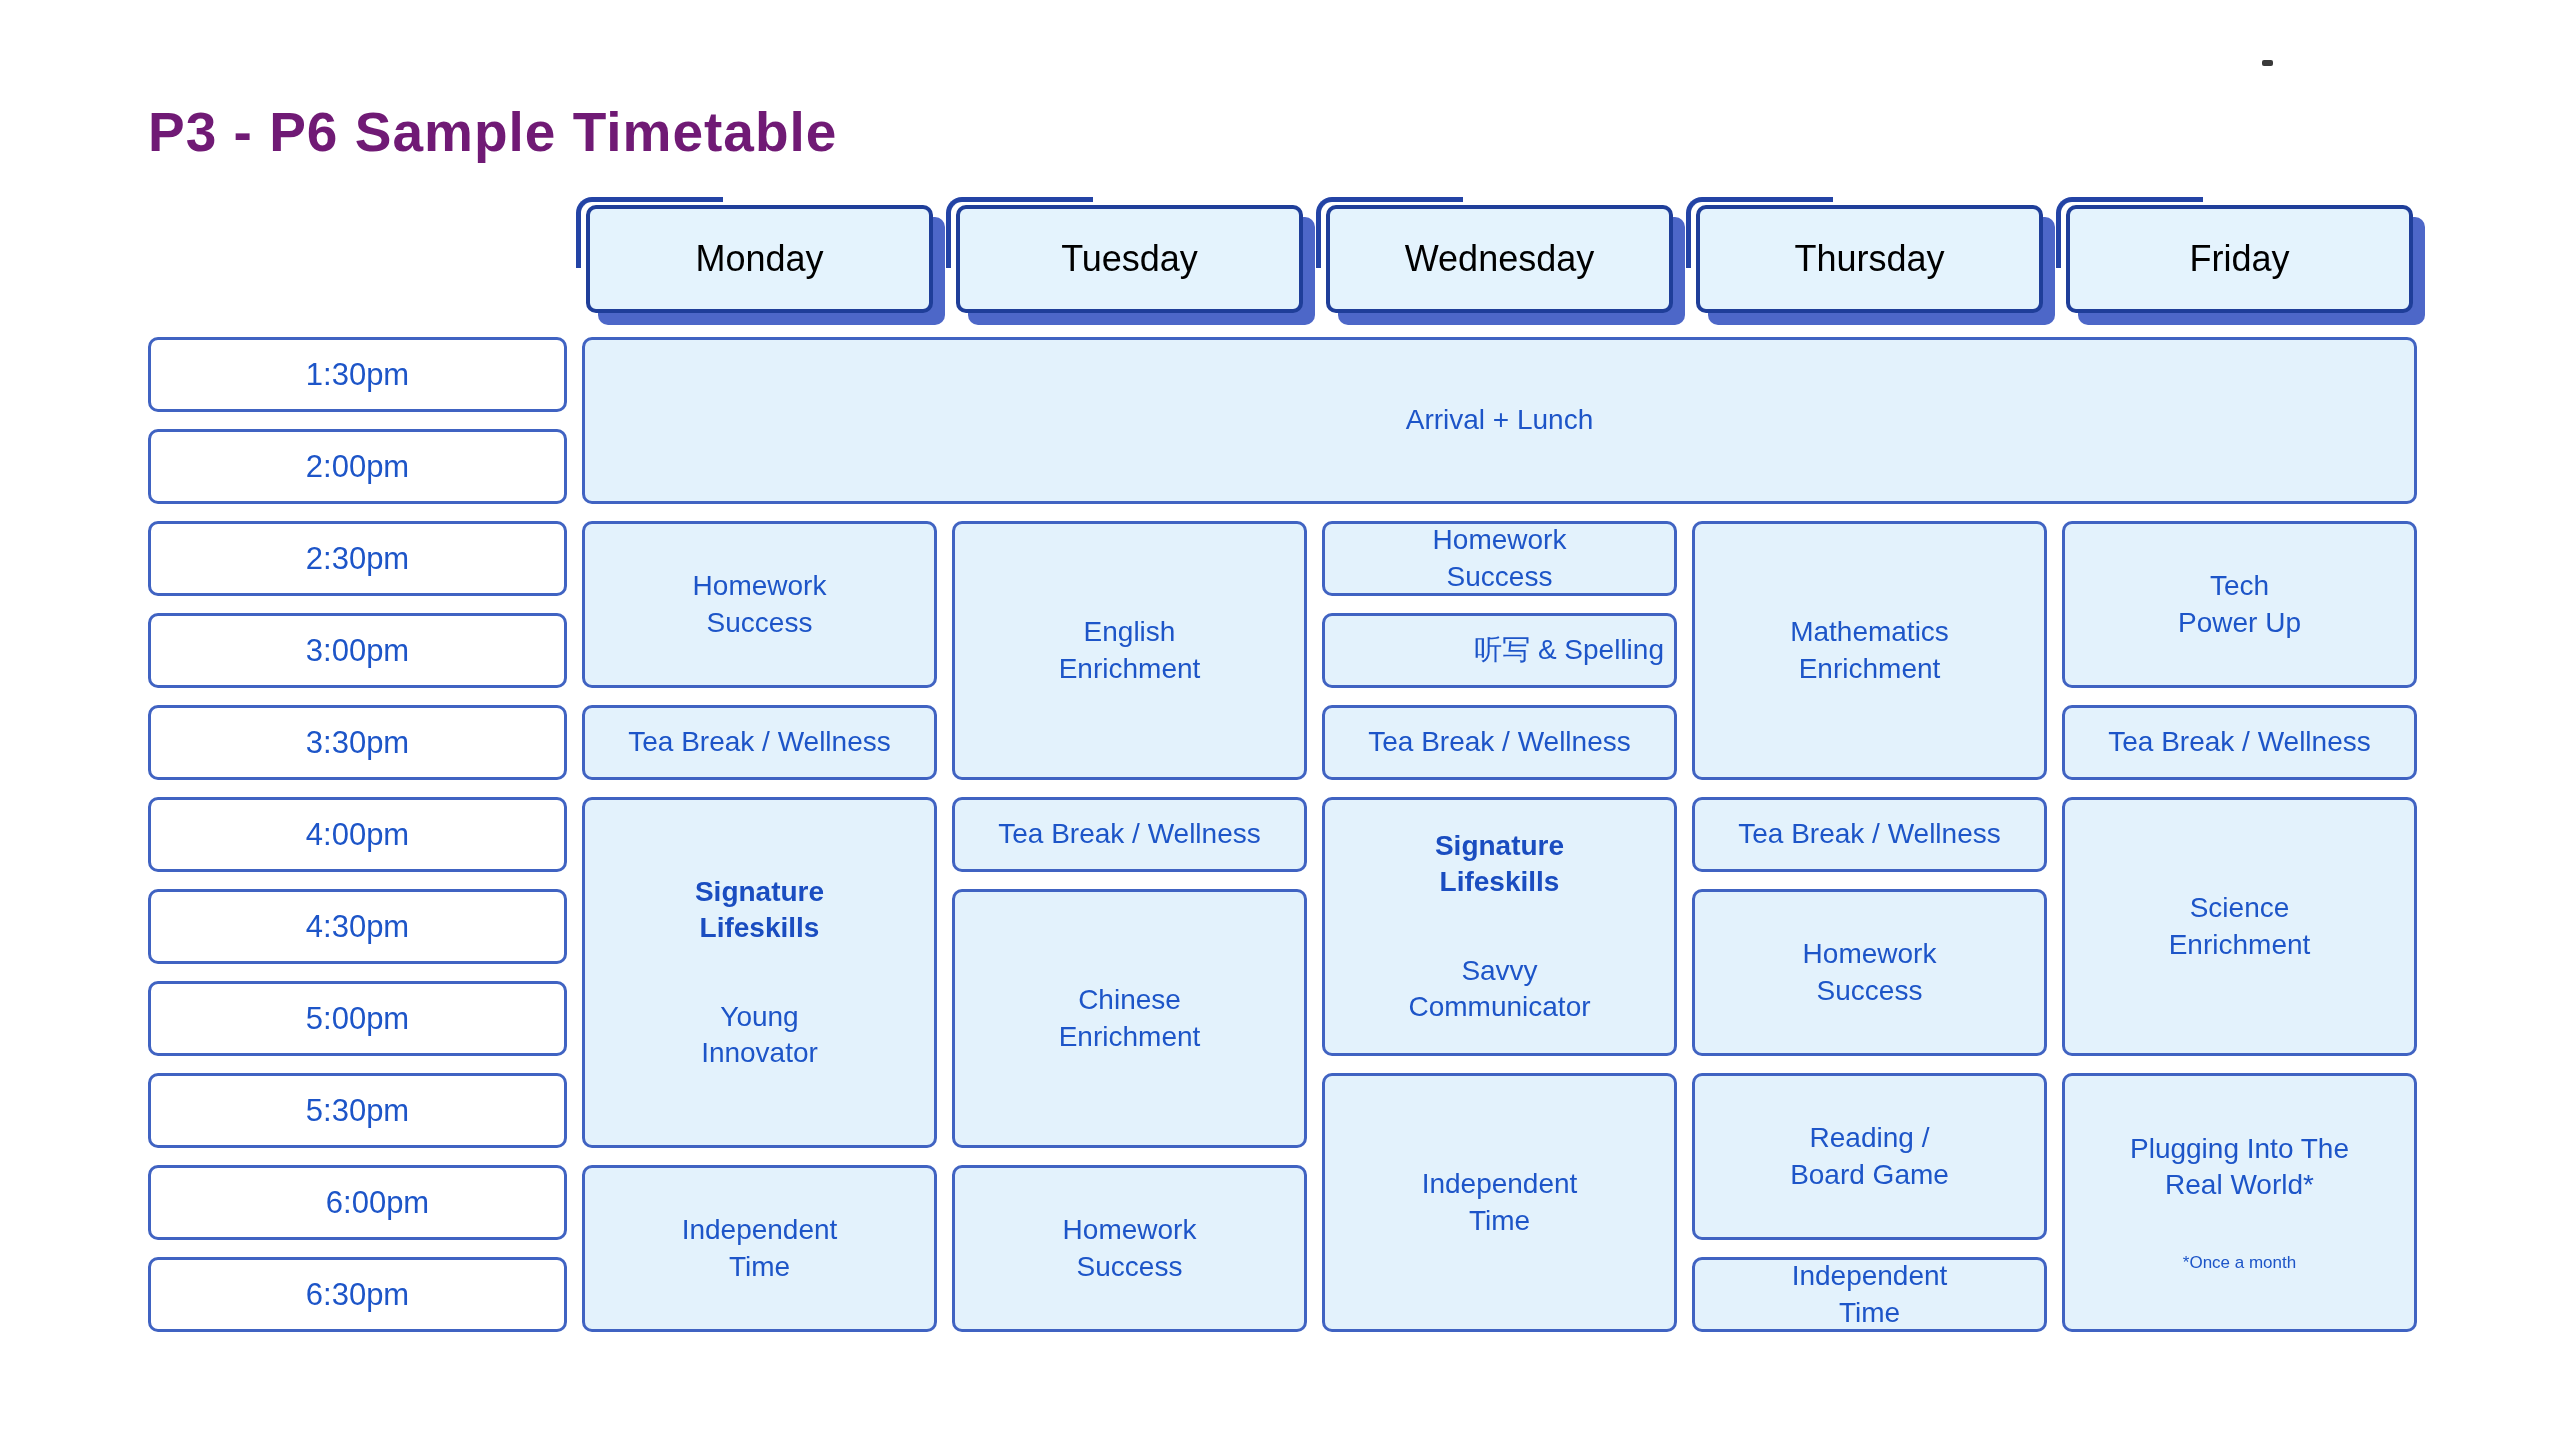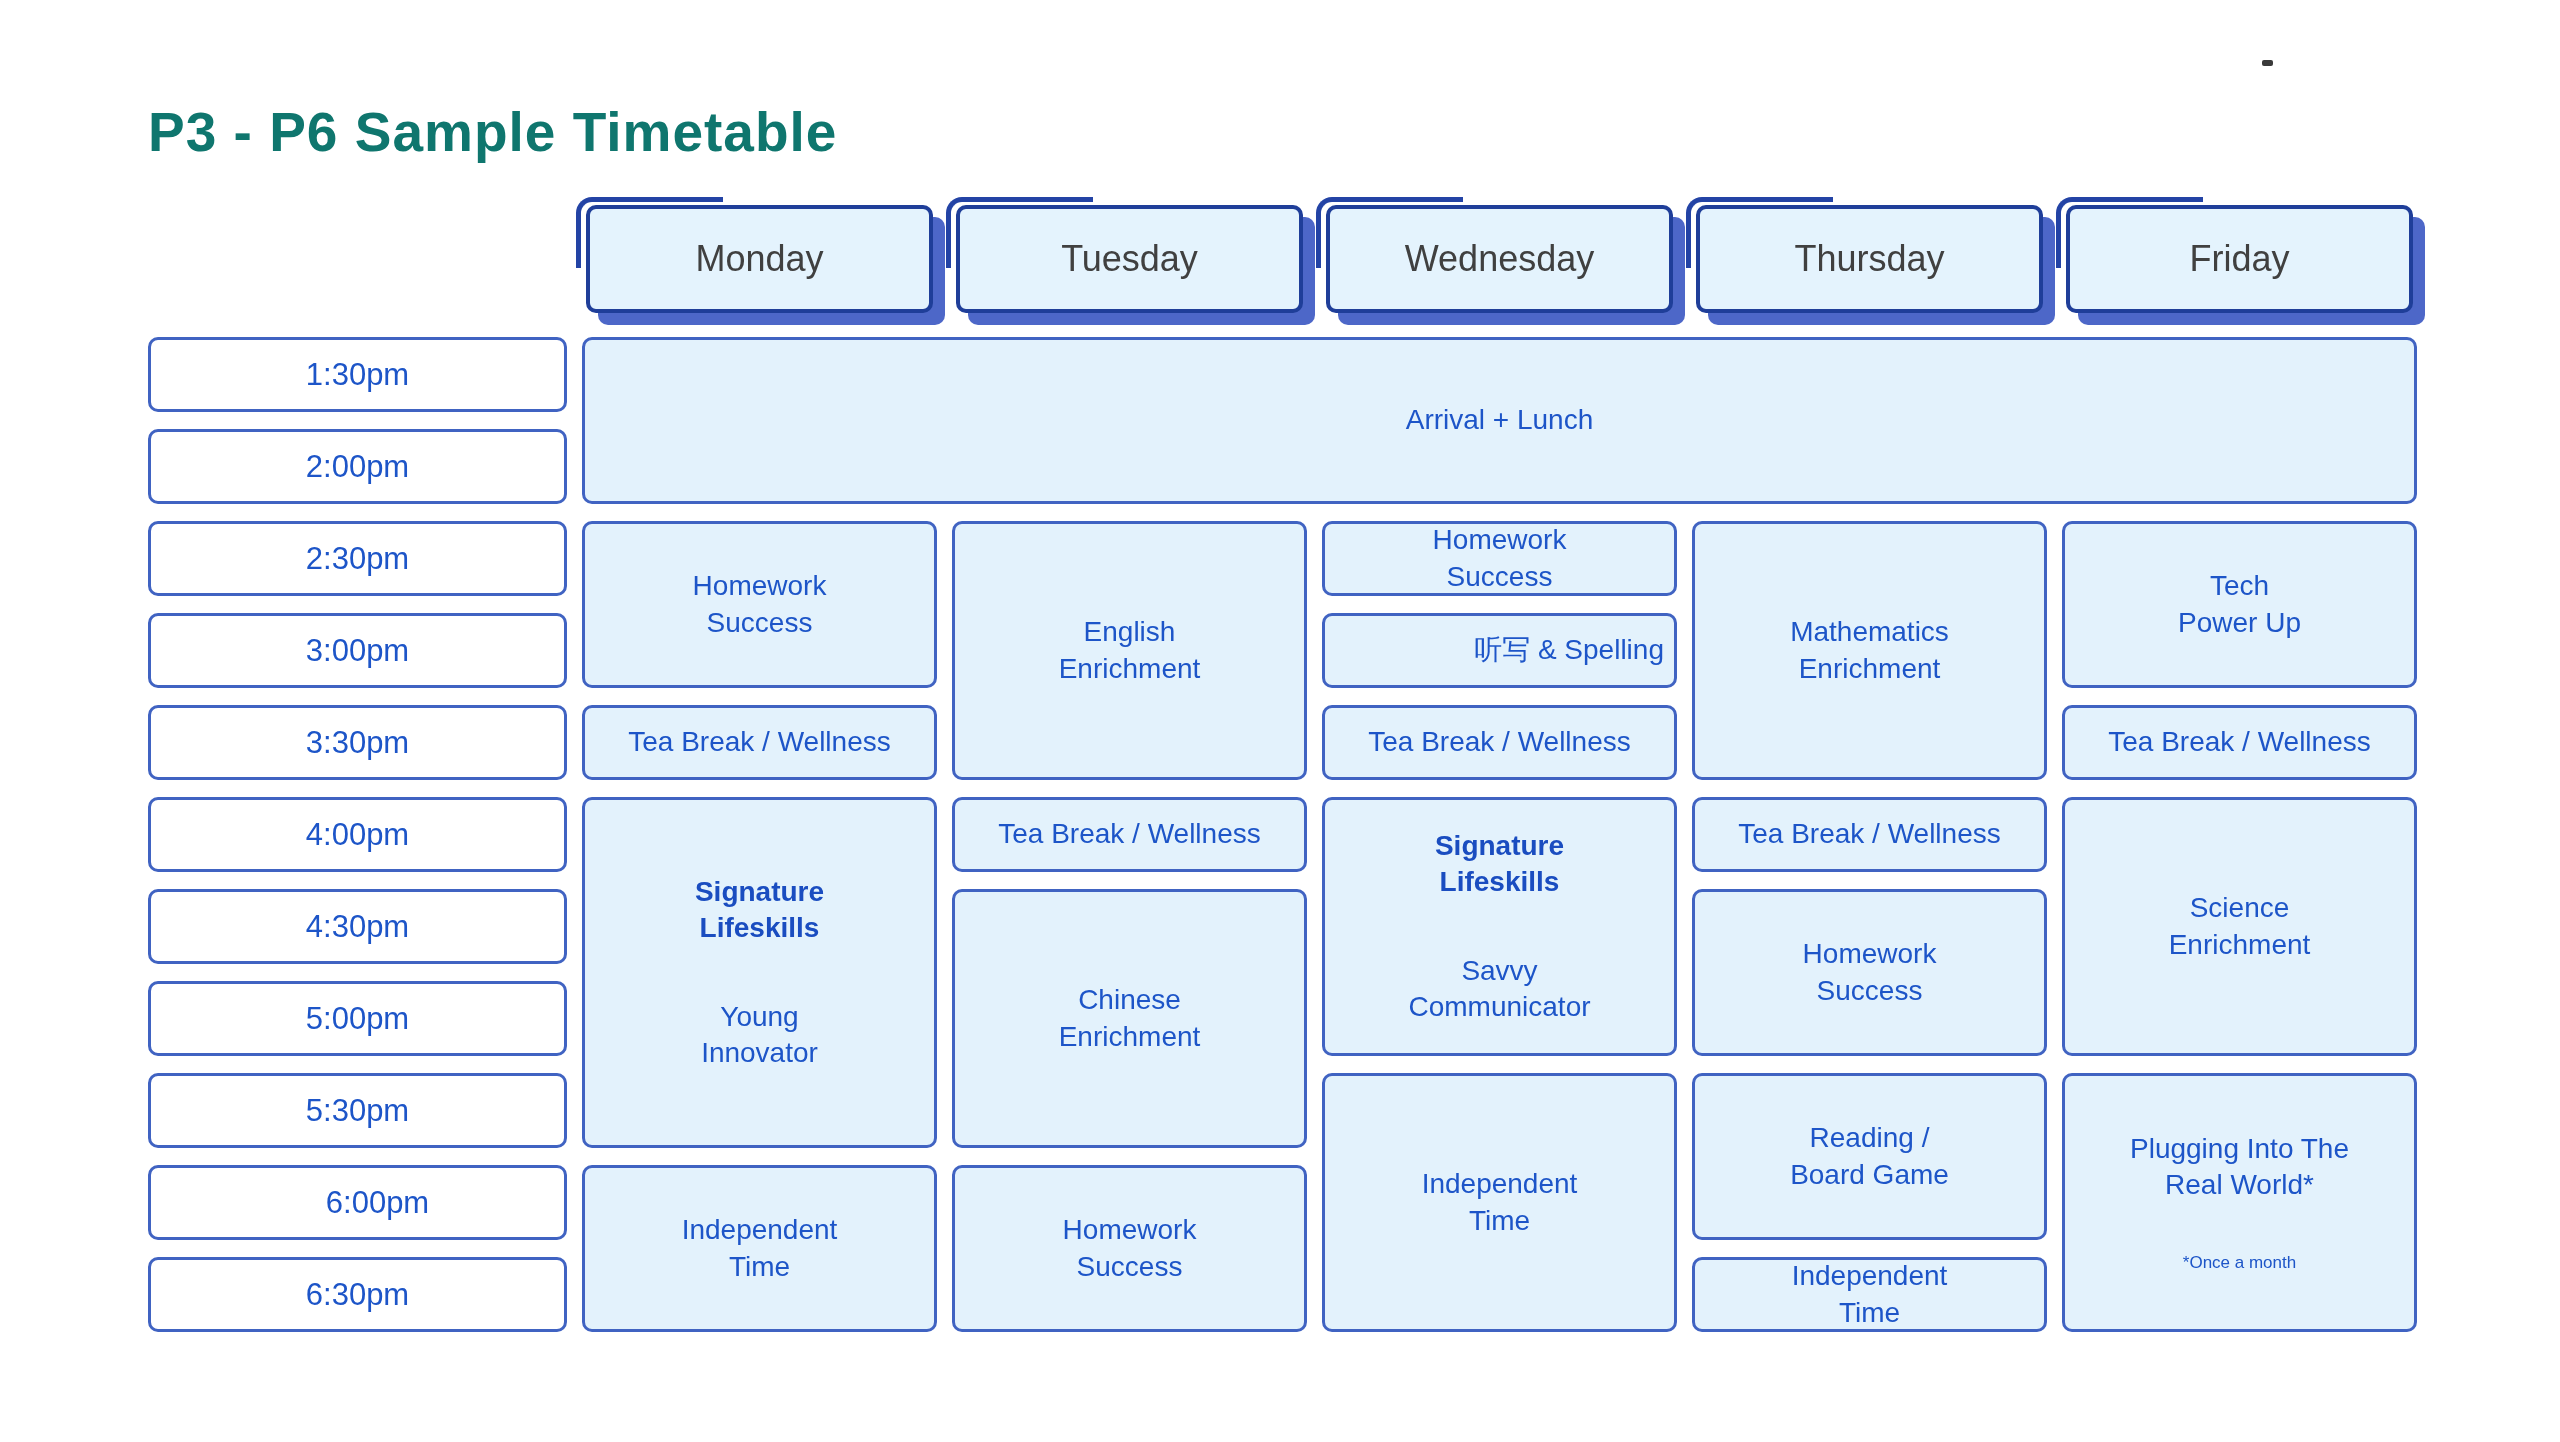--- a/index.html
+++ b/index.html
@@ -4,21 +4,21 @@
 <style>
   html,body{margin:0;padding:0;}
   body{
     width:2560px;height:1442px;position:relative;overflow:hidden;
     background:#ffffff;
     font-family:"Liberation Sans", sans-serif;
   }
   .page-title{
     position:absolute;left:148px;top:100px;
     font-size:55px;font-weight:600;letter-spacing:1px;
-    color:#0f766e;
+    color:#701a75;
   }
   .artifact-dash{
     position:absolute;left:2262px;top:60px;width:11px;height:6px;
     background:#3a3a3a;border-radius:2px;
   }
   #board{
     position:absolute;left:148px;top:205px;
     display:grid;
     grid-template-columns:419px repeat(5,355px);
     grid-template-rows:115px repeat(11,75px);
@@ -26,21 +26,21 @@
   }
   .day-header{
     grid-row:1;
     position:relative;
     height:100px;margin:0 4px;
     background:#e4f3fd;
     border:4px solid #1f3e99;
     border-radius:10px;
     box-shadow:12px 12px 0 #4d67c8;
     display:flex;align-items:center;justify-content:center;
-    font-size:36px;font-weight:500;color:#404040;
+    font-size:36px;font-weight:500;color:#000000;
   }
   .day-header::before{
     content:"";
     position:absolute;left:-14px;top:-12px;
     width:42%;height:66%;
     border-top:5px solid #2343a5;
     border-left:5px solid #2343a5;
     border-top-left-radius:16px;
   }
   .time-cell{

